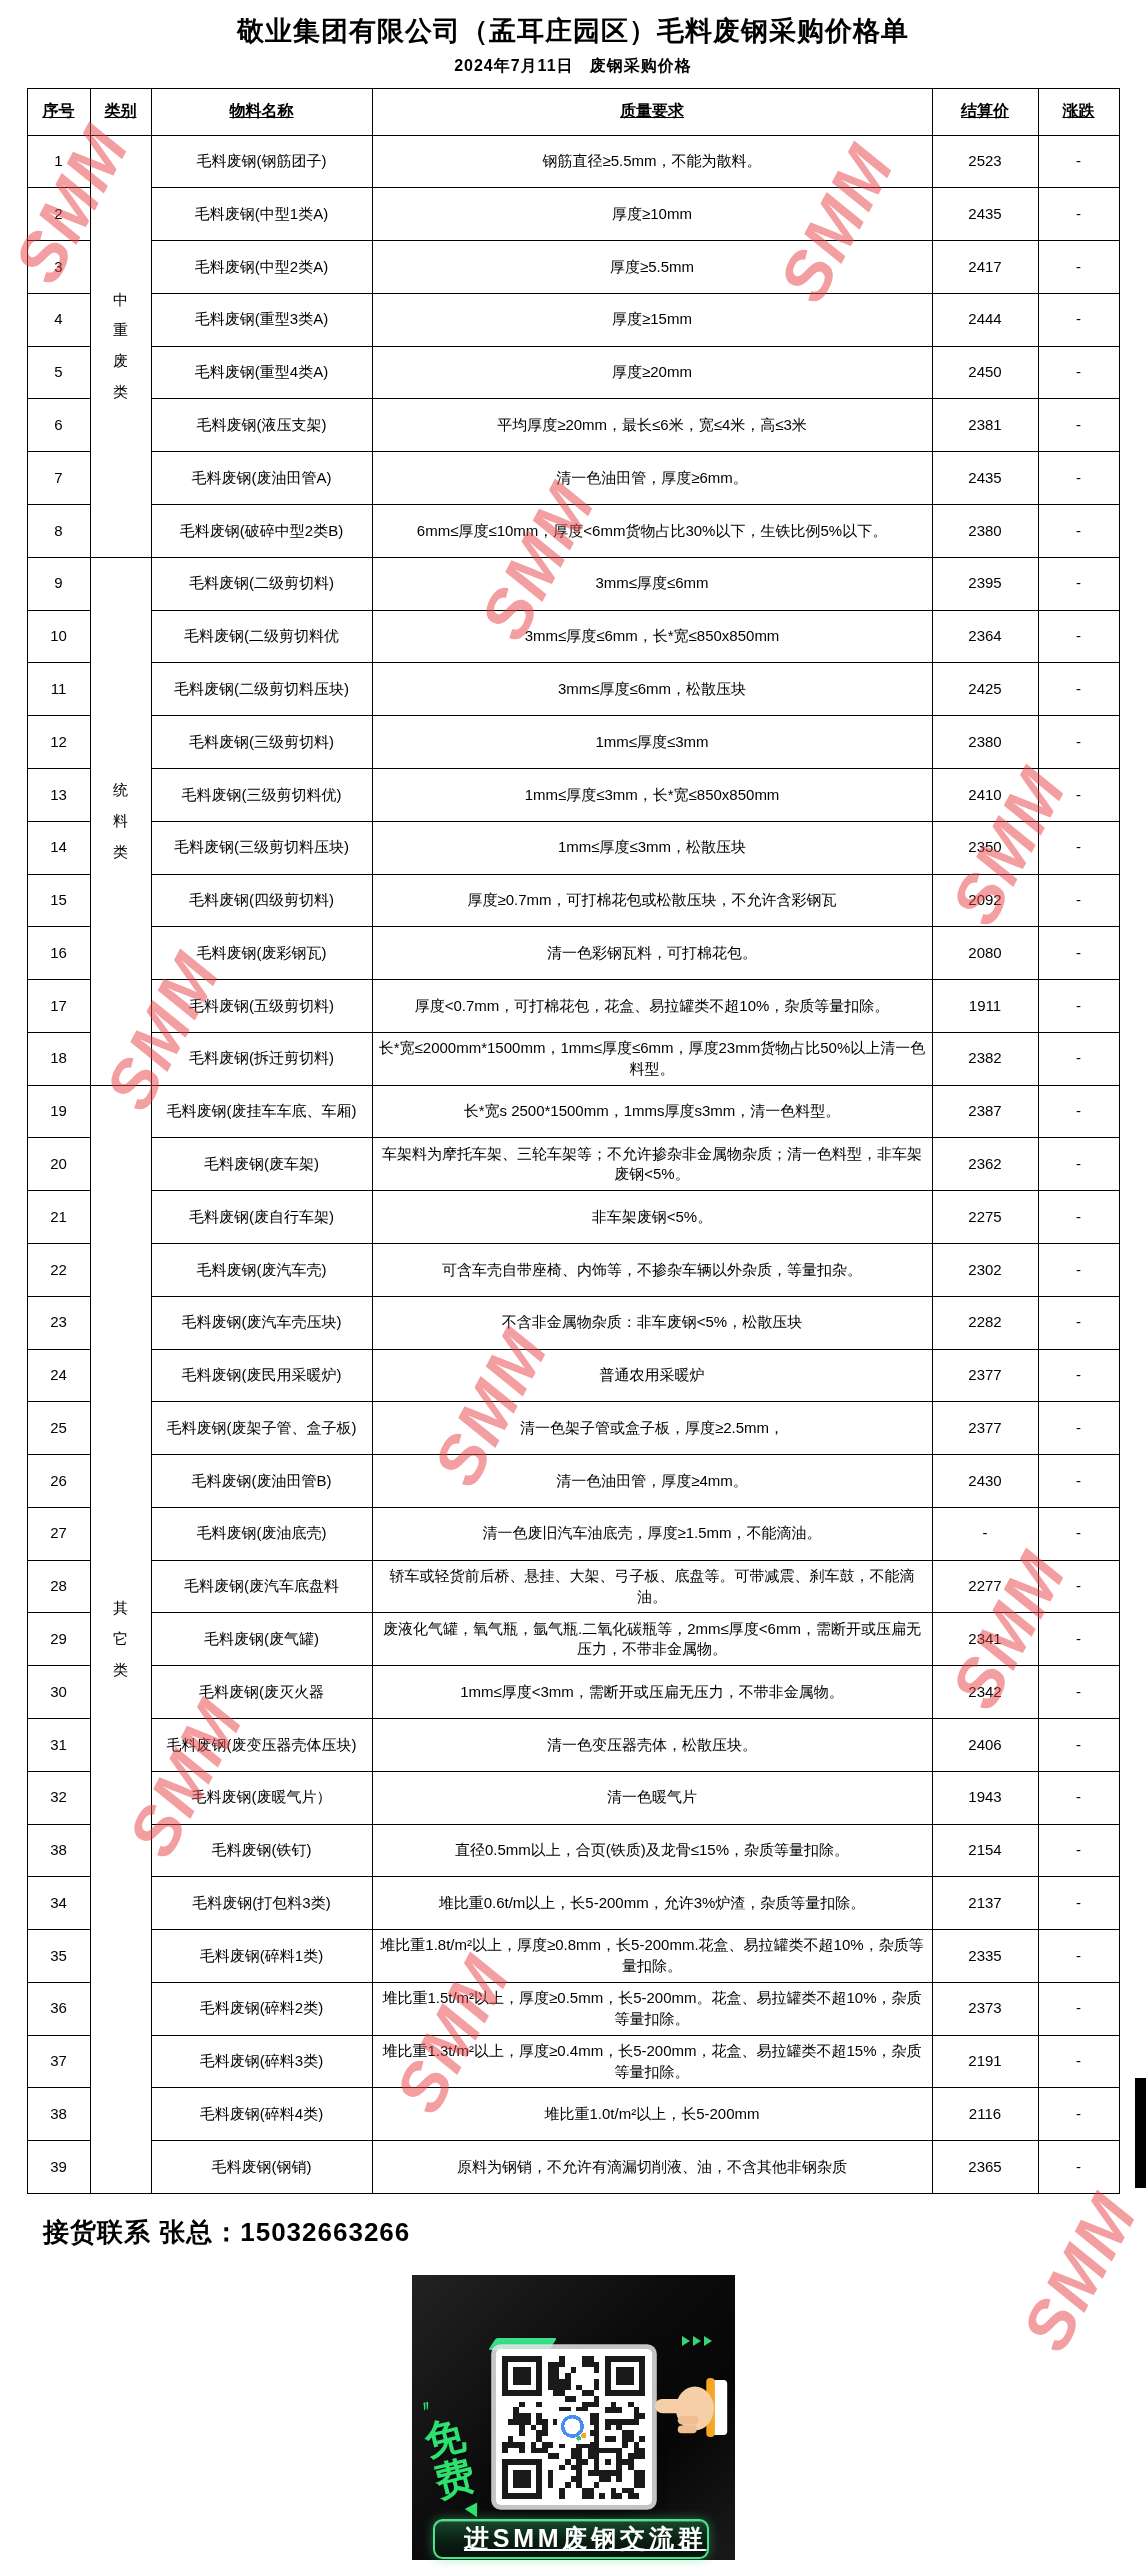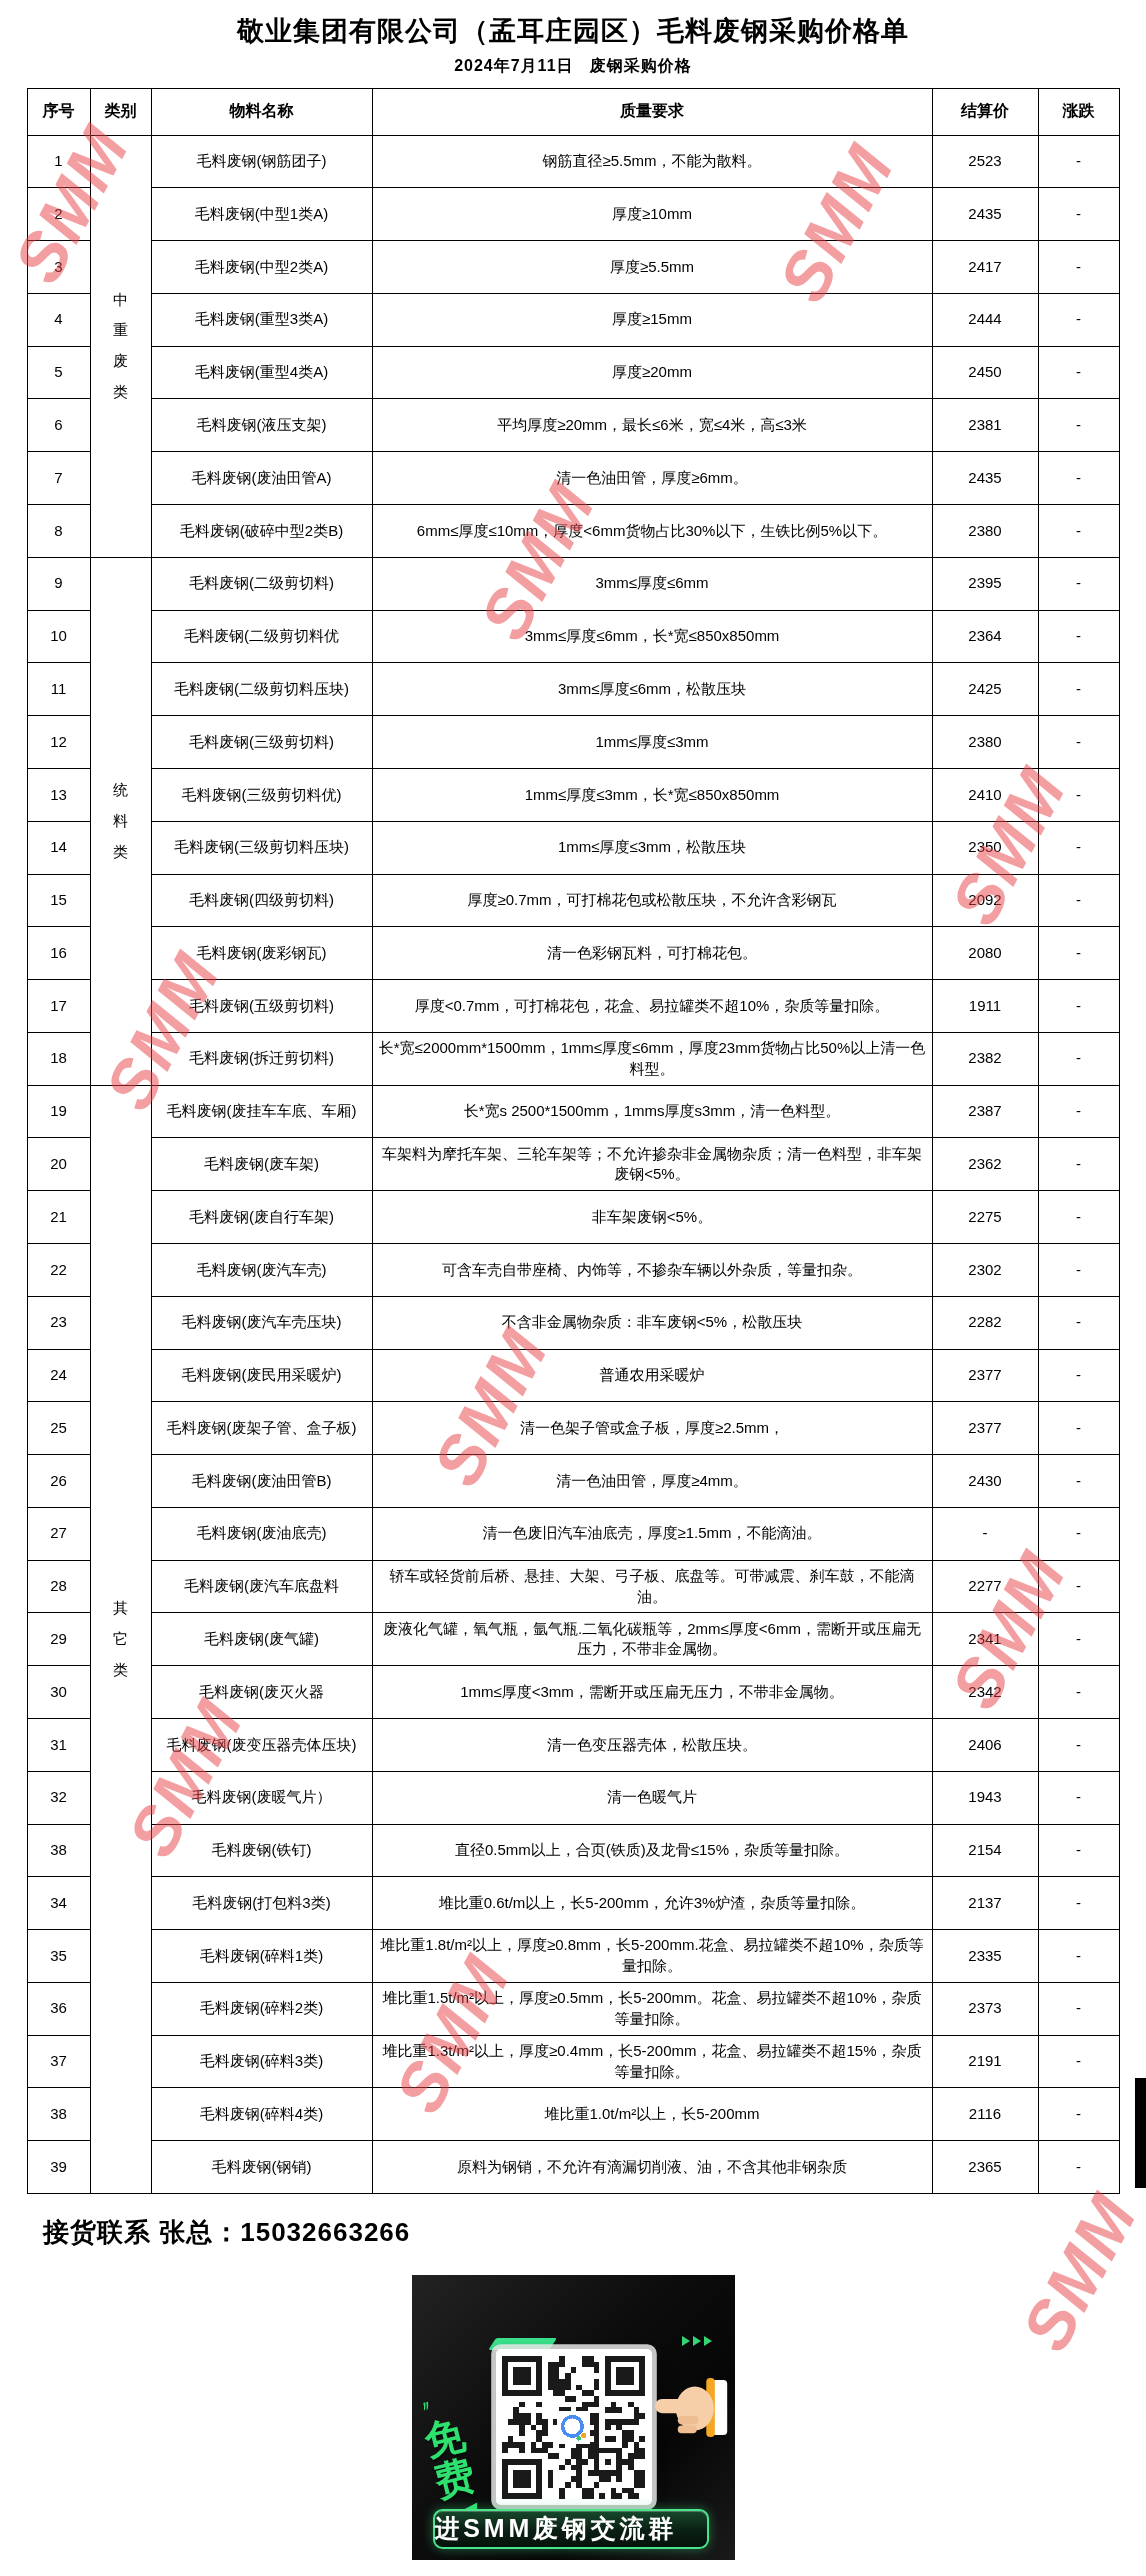--- a/index.html
+++ b/index.html
@@ -5,21 +5,21 @@
   html,body { margin:0; padding:0; background:#ffffff; }
   .page {
     position:relative; width:1146px; height:2576px; overflow:hidden;
     background:#fff; font-family:"Liberation Sans","DejaVu Sans",sans-serif; color:#000;
   }
   .title { margin:0; padding-top:13.3px; text-align:center; font-size:27px; font-weight:bold; letter-spacing:1px; }
   .subtitle { margin-top:7px; text-align:center; font-size:16px; font-weight:bold; letter-spacing:1px; white-space:pre; }
 
   table.price { border-collapse:collapse; margin:10.5px auto 0 auto; width:1091px; table-layout:fixed; }
   table.price th, table.price td { border:1.9px solid #000; text-align:center; vertical-align:middle; background:transparent; }
-  table.price th { height:42px; font-size:16px; font-weight:bold; padding:1.9px; }
+  table.price th { height:42px; font-size:16px; font-weight:bold; padding:1.9px;text-decoration:underline; }
   table.price td { height:48px; font-size:15px; line-height:1.38; padding:1.9px 3.8px; }
   td.qual { padding:1.9px 11.4px; }
   td.cat  { padding:0; }
   .cat-inner { display:inline-block; width:16px; word-break:break-all; font-size:15px; line-height:2.05; font-weight:normal; }
 
   .contact { margin:21px 0 0 43px; font-size:26px; font-weight:bold; letter-spacing:1px; }
 
   
   .banner { position:relative; width:323px; height:285px; margin:25px auto 0 auto;
     background:linear-gradient(135deg,#222 0%,#0c0c0c 45%,#060606 70%,#1a1a1a 100%); }
@@ -34,25 +34,25 @@
     border-radius:4.8px; box-shadow:0 0 0 4.8px rgba(230,230,230,0.85), 0 5.7px 13.3px rgba(0,0,0,0.6); }
   .qr-card svg { position:absolute; left:6.7px; top:6.7px; }
   .free-badge { position:absolute; left:11.4px; top:141px; width:53px; text-align:center;
     color:#2ee06e; font-size:40px; font-weight:900; line-height:1.05;
     transform:rotate(-14deg); word-break:break-all; text-shadow:0 1.9px 1.9px rgba(0,0,0,0.7); }
   .free-arrow-icon { position:absolute; left:55px; top:230px; width:0; height:0;
     border-left:7.6px solid transparent; border-right:7.6px solid transparent; border-top:13.3px solid #2ee06e;
     transform:rotate(-28deg); }
   .free-spark-icon { position:absolute; left:7.6px; top:122px; color:#2ee06e; font-size:14.3px; font-weight:bold; transform:rotate(-14deg); letter-spacing:1.9px; }
   .hand-icon { position:absolute; left:241px; top:99px; width:78px; height:67px; }
-  .join-btn { position:absolute; left:21px; top:234px; width:276px; height:40px; box-sizing:border-box;
+  .join-btn { position:absolute; left:21px; top:244px; width:276px; height:40px; box-sizing:border-box;
     border:2.9px solid #49e58b; border-radius:9.5px;
     background:linear-gradient(180deg,#17482c 0%,#0a1f13 55%,#05130b 100%);
-    color:#fff; font-size:25px; font-weight:bold; text-align:left; line-height:34px; letter-spacing:3.8px;
-    box-shadow:0 0 11.4px rgba(60,220,130,0.45), inset 0 1px 0 rgba(255,255,255,0.25); cursor:pointer; }
+    color:#fff; font-size:25px; font-weight:bold; text-align:right; line-height:34px; letter-spacing:3.8px;
+    box-shadow:0 0 11.4px rgba(60,220,130,0.45), inset 0 1px 0 rgba(255,255,255,0.25); cursor:pointer;text-decoration:underline; }
 
   .wm { position:absolute; z-index:9; pointer-events:none;
     font-family:"Liberation Sans","DejaVu Sans",sans-serif; font-style:italic; font-weight:900;
     font-size:68px; letter-spacing:1.9px; color:rgba(231,62,66,0.5);
     transform:translate(-50%,-50%) rotate(-62deg); }
   .artifact-bar { position:absolute; right:0; top:2078px; width:11.4px; height:110px; background:#000; }
 </style>
 </head>
 <body>
 

